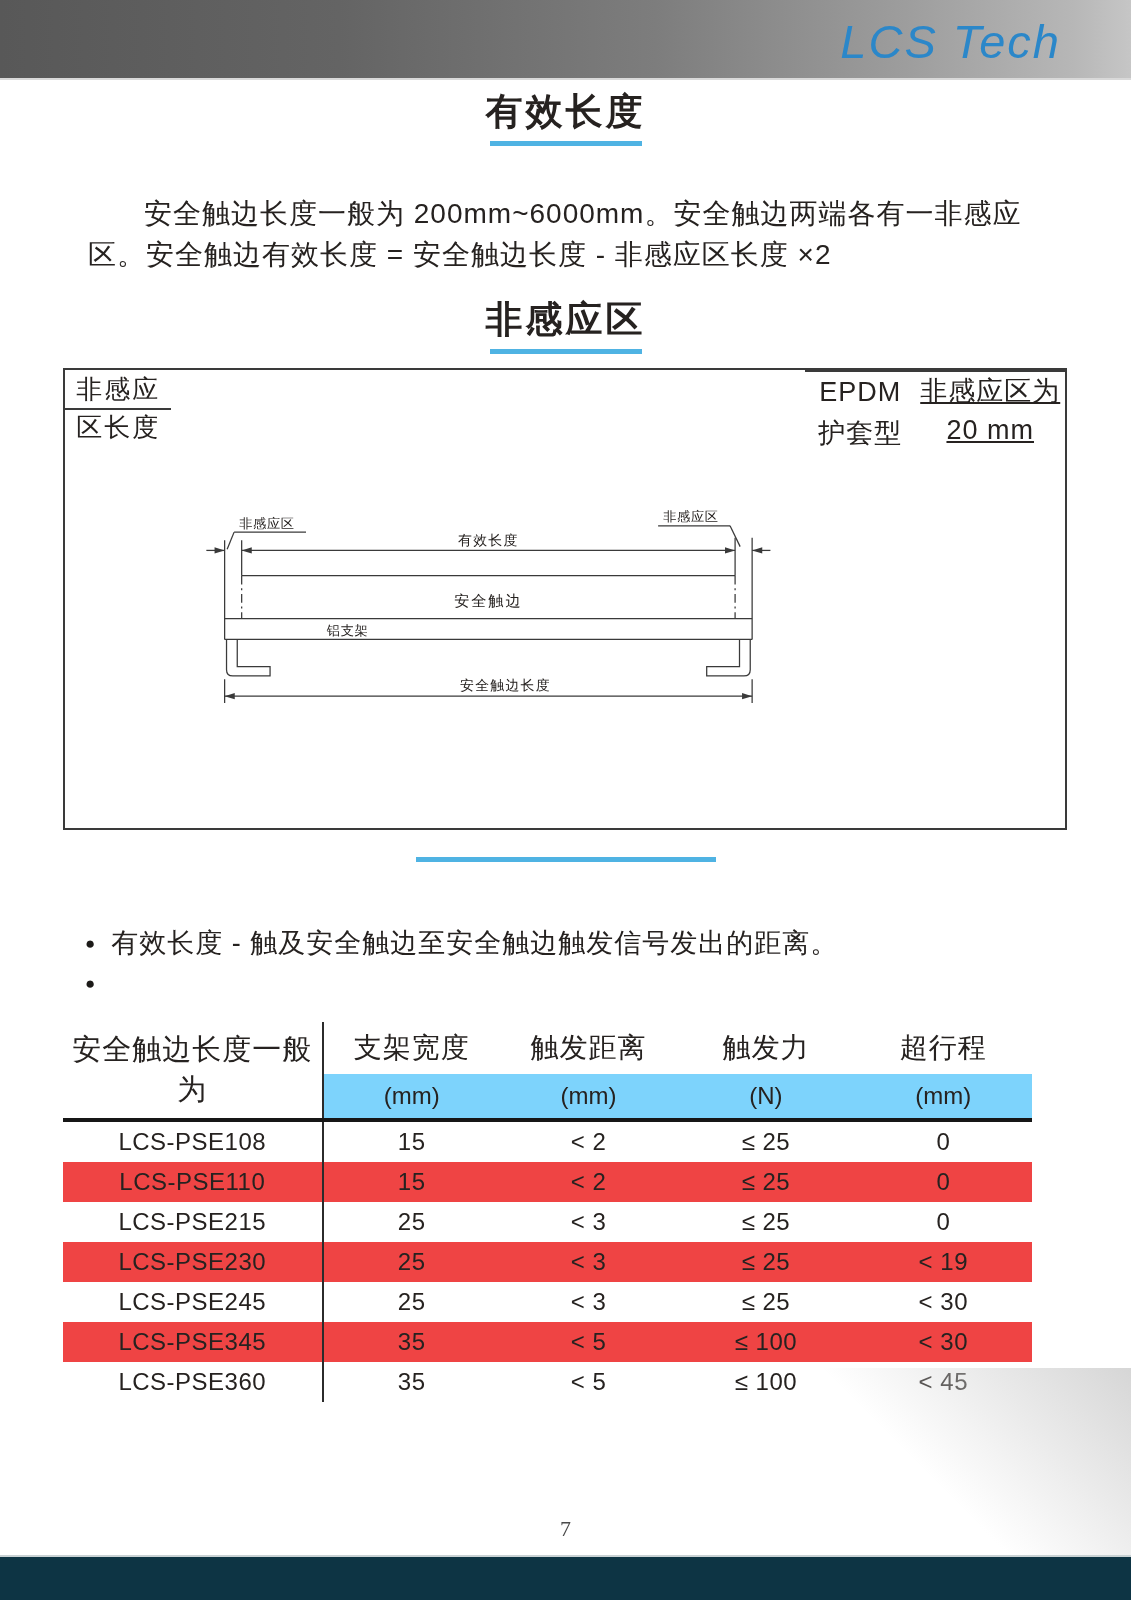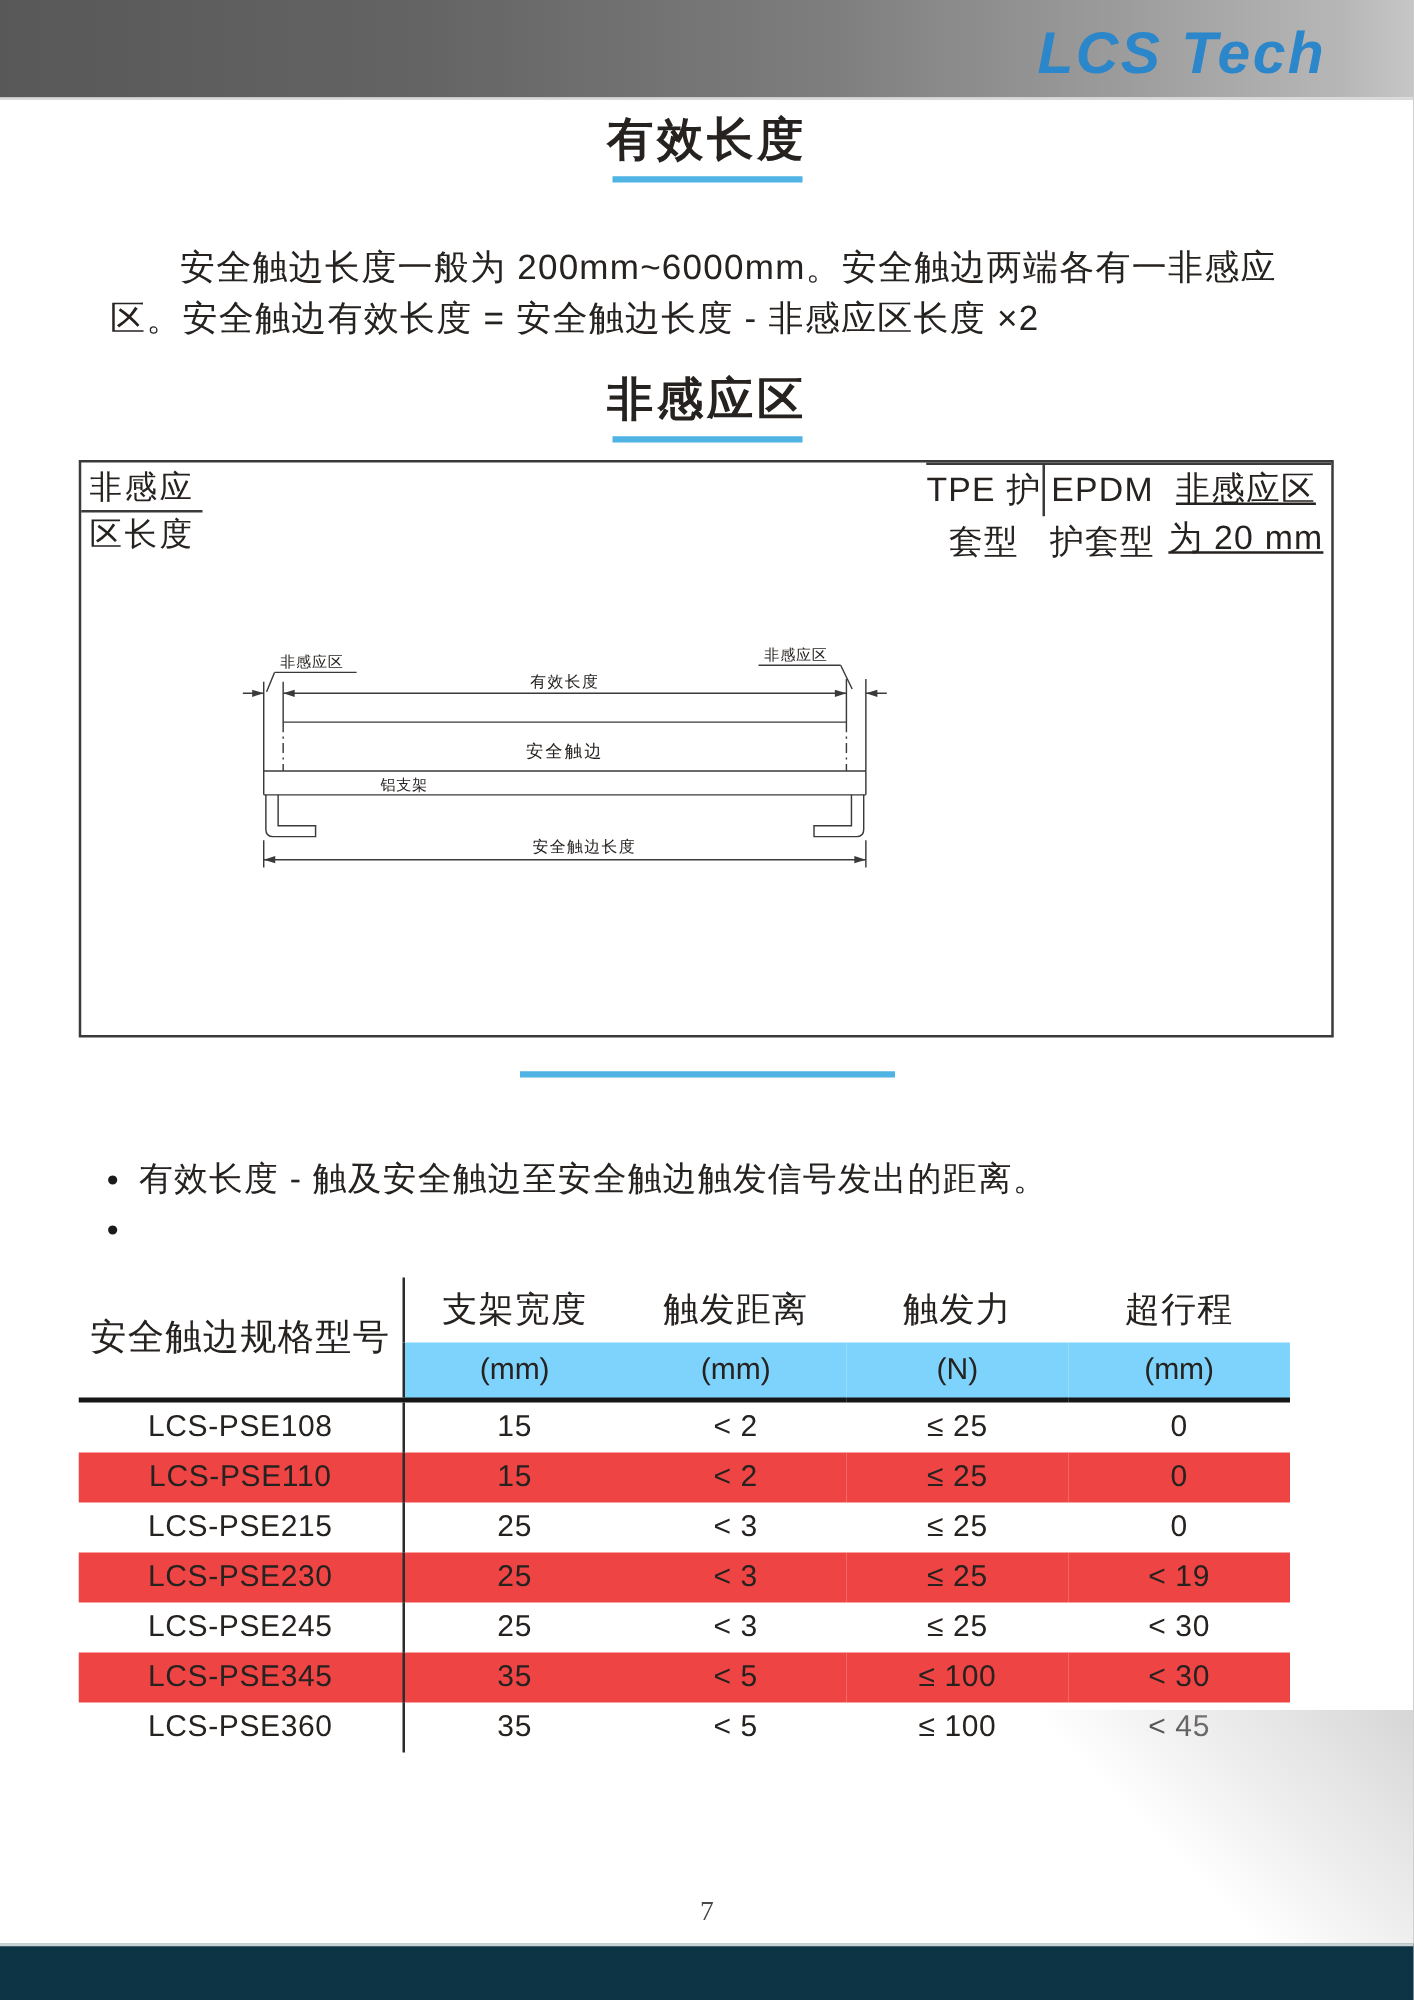--- a/index.html
+++ b/index.html
@@ -10,21 +10,21 @@
     color:#2d2a28;
   }
   
   .top-banner{
     position:absolute;left:0;top:0;width:1131px;height:78px;
     background:linear-gradient(to right,#585858 0%,#646464 30%,#7d7d7d 58%,#9d9d9d 80%,#b7b7b7 95%,#c6c6c6 100%);
     border-bottom:2px solid #d9d9d9;
   }
   .logo{
     position:absolute;right:70px;top:14px;
-    font-size:47px;font-weight:bold;font-style:italic;
+    font-size:47px;font-weight:normal;font-style:italic;
     letter-spacing:2px;color:#2b87c9;
   }
   
   .section-title{position:absolute;left:0;width:1131px;text-align:center;}
   .section-title h2{
     margin:0;font-size:37px;font-weight:600;letter-spacing:3px;line-height:1.2;color:#262220;
   }
   .underline{height:5px;background:#4fb3e3;margin:7px auto 0 auto;}
   .u-small{width:152px;}
   .u-large{width:300px;}
@@ -156,21 +156,20 @@
 
       <line x1="85" y1="296" x2="85" y2="334" stroke="#3a3a3a" stroke-width="2"></line>
       <line x1="921" y1="296" x2="921" y2="334" stroke="#3a3a3a" stroke-width="2"></line>
       <text x="530" y="313" font-size="22" text-anchor="middle" letter-spacing="2">安全触边长度</text>
       <line x1="85" y1="323" x2="921" y2="323" stroke="#3a3a3a" stroke-width="2"></line>
       <polygon points="85,323 101,318 101,328" fill="#3a3a3a"></polygon>
       <polygon points="921,323 905,318 905,328" fill="#3a3a3a"></polygon>
     </svg>
 
     <div class="dbox-row types">
-      <div class="dbox-cell">TPE 护套型</div>
       <div class="dbox-cell">EPDM 护套型</div>
     </div>
     <div class="dbox-row vals">
       <div class="dbox-cell">非感应区为 20 mm</div>
     </div>
   </div>
 
   <div class="section-title" style="top:850px;">
     <div class="underline u-large"></div>
   </div>
@@ -188,21 +187,21 @@
   <table class="spec-table">
     <colgroup>
       <col class="c0">
         <col class="cn">
         <col class="cn">
         <col class="cn">
         <col class="cn">
     </colgroup>
     <tbody>
         <tr>
-      <th class="th-model" rowspan="2">安全触边规格型号</th>
+      <th class="th-model" rowspan="2">安全触边长度一般为</th>
       <th class="th-name vdiv">支架宽度</th>
       <th class="th-name">触发距离</th>
       <th class="th-name">触发力</th>
       <th class="th-name">超行程</th>
     </tr>
     <tr>
       <th class="th-unit vdiv">(mm)</th>
       <th class="th-unit">(mm)</th>
       <th class="th-unit">(N)</th>
       <th class="th-unit">(mm)</th>

